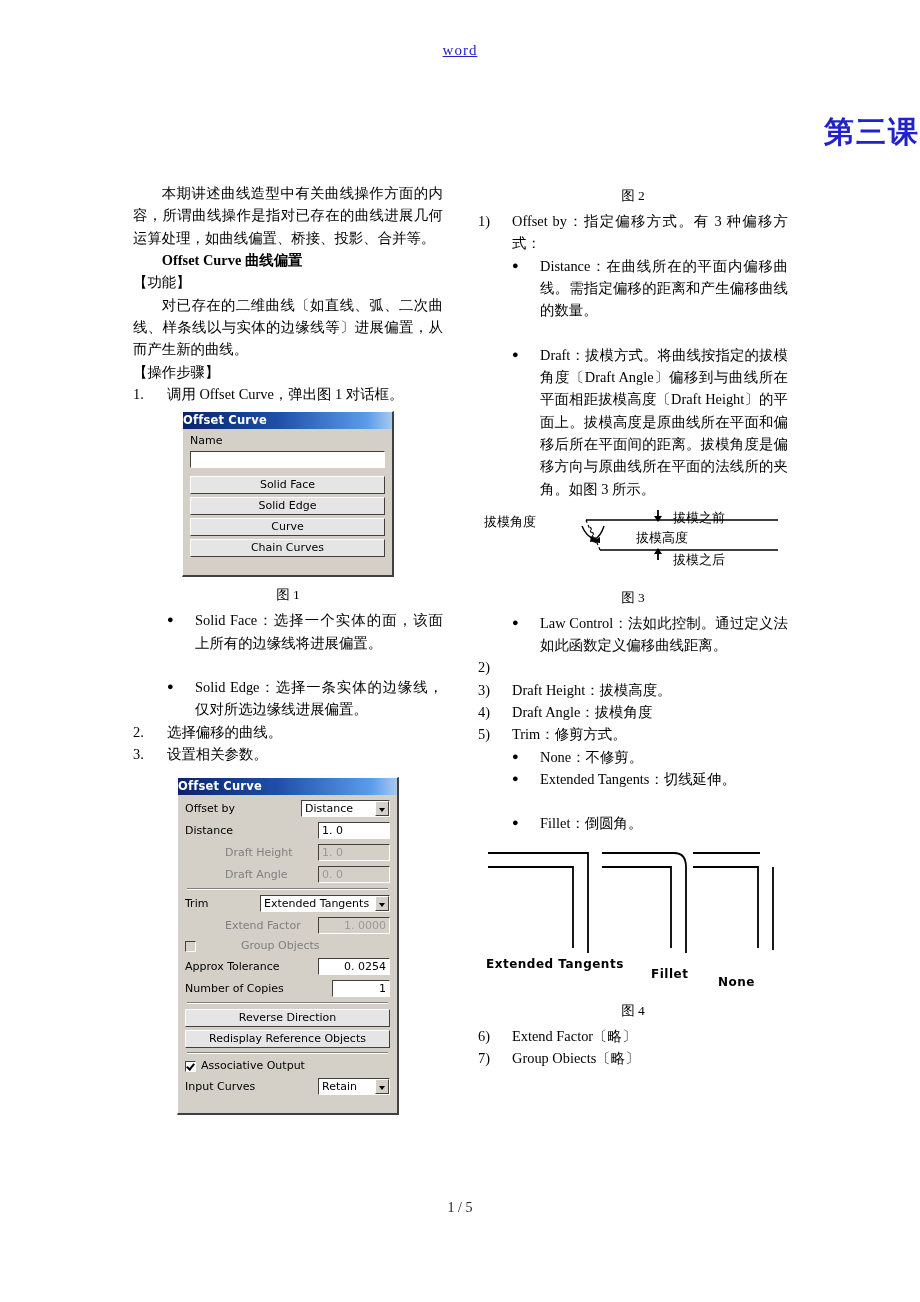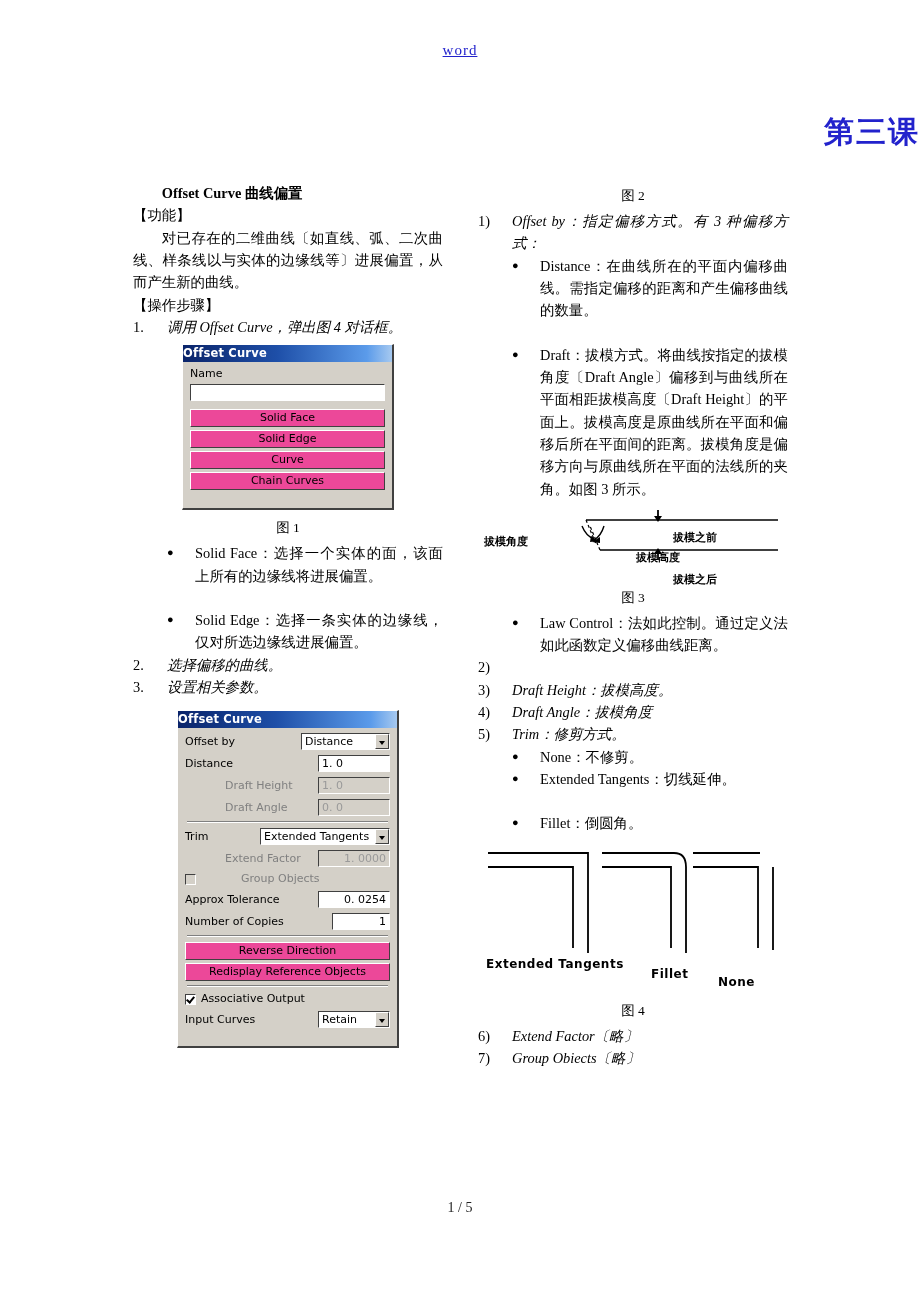--- a/index.html
+++ b/index.html
@@ -75,21 +75,21 @@
 
   
   .numitem {
     display: flex;
     align-items: flex-start;
   }
   .numitem > .num {
     width: 34px;
     flex: 0 0 34px;
   }
-  .numitem > .txt { flex: 1 1 auto; font-style: italic; }
+  .numitem > .txt { flex: 1 1 auto; }
 
   
   .bulitem {
     display: flex;
     align-items: flex-start;
     padding-left: 34px;
   }
   .bulitem > .bul {
     width: 28px;
     flex: 0 0 28px;
@@ -134,21 +134,21 @@
     box-sizing: border-box;
     height: 17px;
     line-height: 15px;
     font-size: 11px;
     padding: 0 3px;
   }
   .dlg-textbox.disabled { background: #d4d0c8; color: #9a9a9a; }
   .dlg-textbox.right { text-align: right; }
 
   .dlg-button {
-    background: #ec4899;
+    background: #e5e5e5;
     border-top: 1px solid #ffffff;
     border-left: 1px solid #ffffff;
     border-right: 1px solid #404040;
     border-bottom: 1px solid #404040;
     box-sizing: border-box;
     height: 18px;
     line-height: 16px;
     text-align: center;
     font-size: 11px;
     margin-bottom: 3px;
@@ -229,23 +229,22 @@
     border-right: 2px solid #000;
     border-bottom: 2px solid #000;
     transform: rotate(40deg);
   }
 
   
   .fig3-wrap { position: relative; height: 80px; margin-top: 4px; }
   .fig3-lbl {
     position: absolute;
     font-family: "DejaVu Sans", "Liberation Sans", sans-serif;
-    font-size: 11px;
-    font-weight: bold;
-    margin-top: 21px;
+    font-size: 13px;
+    font-weight: normal;
   }
 
   
   .fig4-wrap { position: relative; height: 152px; margin-top: 10px; }
   .fig4-lbl {
     position: absolute;
     font-family: "DejaVu Sans", "Liberation Sans", sans-serif;
     font-size: 12px;
     font-weight: bold;
     letter-spacing: 0.5px;
@@ -255,32 +254,33 @@
 <body>
 
 <div class="page-header">
   <span class="hdr-link">word</span>
 </div>
 
 <div class="doc-title">第三课</div>
 
 <div class="col col-left">
 
+  <p class="indent2">本期讲述曲线造型中有关曲线操作方面的内容，所谓曲线操作是指对已存在的曲线进展几何运算处理，如曲线偏置、桥接、投影、合并等。</p>
 
   <p class="indent2 bold">Offset Curve 曲线偏置</p>
 
   <p>【功能】</p>
 
   <p class="indent2">对已存在的二维曲线〔如直线、弧、二次曲线、样条线以与实体的边缘线等〕进展偏置，从而产生新的曲线。</p>
 
   <p>【操作步骤】</p>
 
   <div class="numitem">
     <span class="num">1.</span>
-    <span class="txt">调用 Offset Curve，弹出图 4 对话框。</span>
+    <span class="txt">调用 Offset Curve，弹出图 1 对话框。</span>
   </div>
 
   <div style="display:flex;justify-content:center;margin-top:6px;">
     <div class="dlg" style="width:212px;">
       <div class="dlg-titlebar">Offset Curve</div>
       <div class="dlg-body">
         <div class="dlg-label" style="margin-bottom:3px;">Name</div>
         <div class="dlg-textbox" style="margin-bottom:8px;"></div>
         <div class="dlg-button">Solid Face</div>
         <div class="dlg-button">Solid Edge</div>

